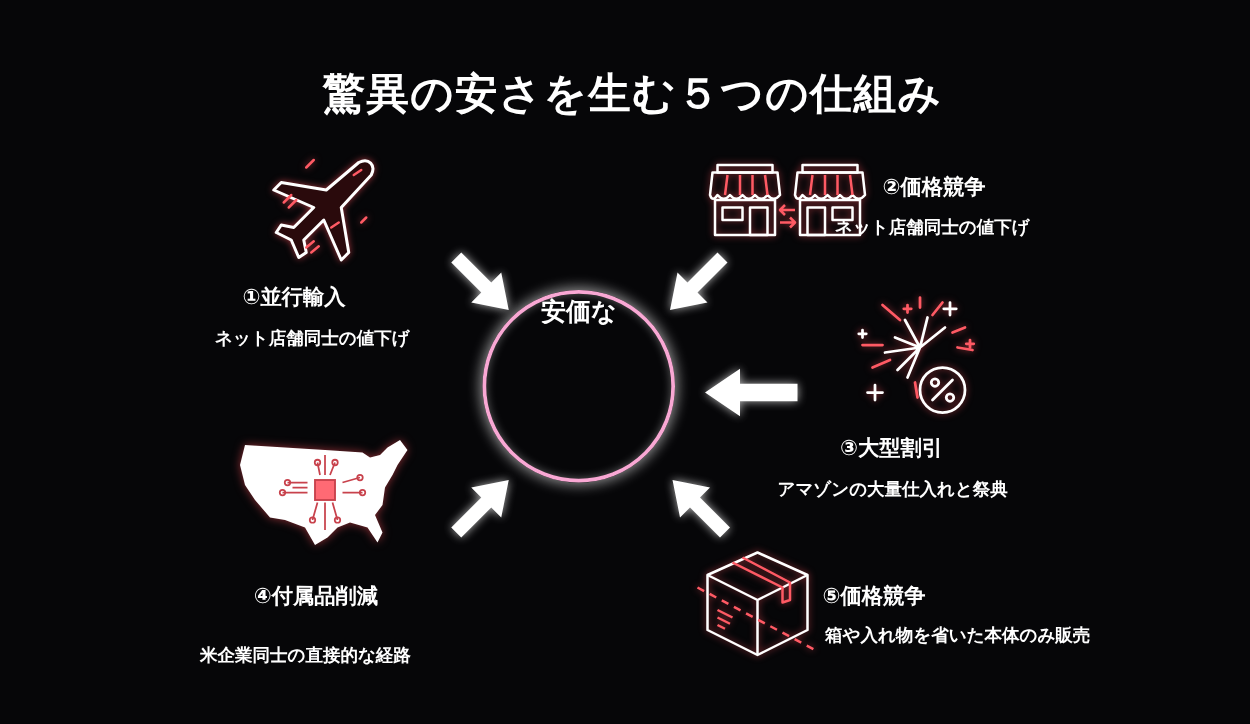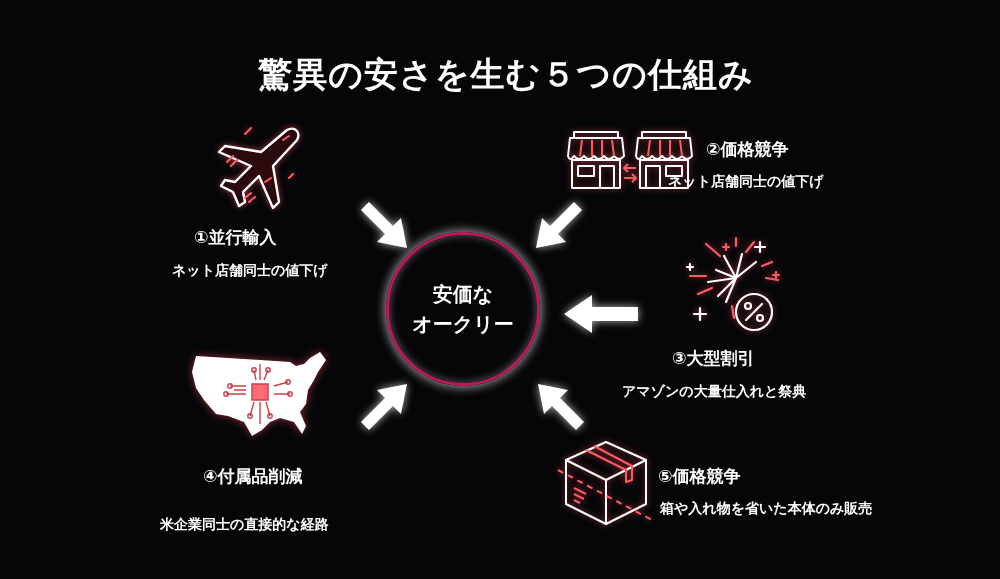--- a/index.html
+++ b/index.html
@@ -4,36 +4,35 @@
 <style>
   html, body { margin:0; padding:0; }
   body { width:1000px; height:579px; background:#060608; overflow:hidden; position:relative;
          font-family:"DejaVu Sans","Liberation Sans",sans-serif; color:#fff; }
   .abs { position:absolute; }
   .title { left:0; width:1000px; top:52px; text-align:center; font-size:34px; font-weight:bold; letter-spacing:1px;
            padding-left:16px; }
   .title span { display:inline-block; transform:translateX(-10px); }
   .heading { font-size:17px; font-weight:bold; white-space:nowrap; }
   .sub { font-size:14px; font-weight:bold; white-space:nowrap; }
-  .center-circle { left:386px; top:232px; width:154px; height:154px; border:3px solid #be185d; border-radius:50%;
+  .center-circle { left:386px; top:232px; width:154px; height:154px; border:3px solid #f9a8d4; border-radius:50%;
                    box-shadow:0 0 10px 2px rgba(255,255,255,0.55), inset 0 0 8px rgba(255,255,255,0.35);
-                   display:flex; flex-direction:column; align-items:center; justify-content:center; box-sizing:border-box;font-family:Liberation Serif, serif; }
+                   display:flex; flex-direction:column; align-items:center; box-sizing:border-box;font-family:Liberation Serif, serif; }
   .center-circle div { font-size:20px; font-weight:bold; line-height:30px; }
   .arrow { filter:drop-shadow(0 0 4px rgba(255,255,255,0.7)); }
   .icon svg { overflow:visible; }
   .neon { filter:drop-shadow(0 0 3px rgba(255,80,90,0.6)); }
 </style>
 </head>
 <body>
 
 <div class="abs title"><span>驚異の安さを生む５つの仕組み</span></div>
 
 <div class="abs center-circle">
   <div>安価な</div>
-  <div>オークリー</div>
 </div>
 
 <svg class="abs arrow" style="left:355px;top:196px" width="60" height="60" viewBox="0 0 60 60">
   <polygon points="6,14 14,6 38,30 46,22 52,52 22,46 30,38" fill="#fff"></polygon>
 </svg>
 <svg class="abs arrow" style="left:528px;top:196px" width="60" height="60" viewBox="0 0 60 60">
   <polygon points="54,14 46,6 22,30 14,22 8,52 38,46 30,38" fill="#fff"></polygon>
 </svg>
 <svg class="abs arrow" style="left:562px;top:293px" width="78" height="42" viewBox="0 0 78 42">
   <polygon points="76,14 30,14 30,2 2,21 30,40 30,28 76,28" fill="#fff"></polygon>

